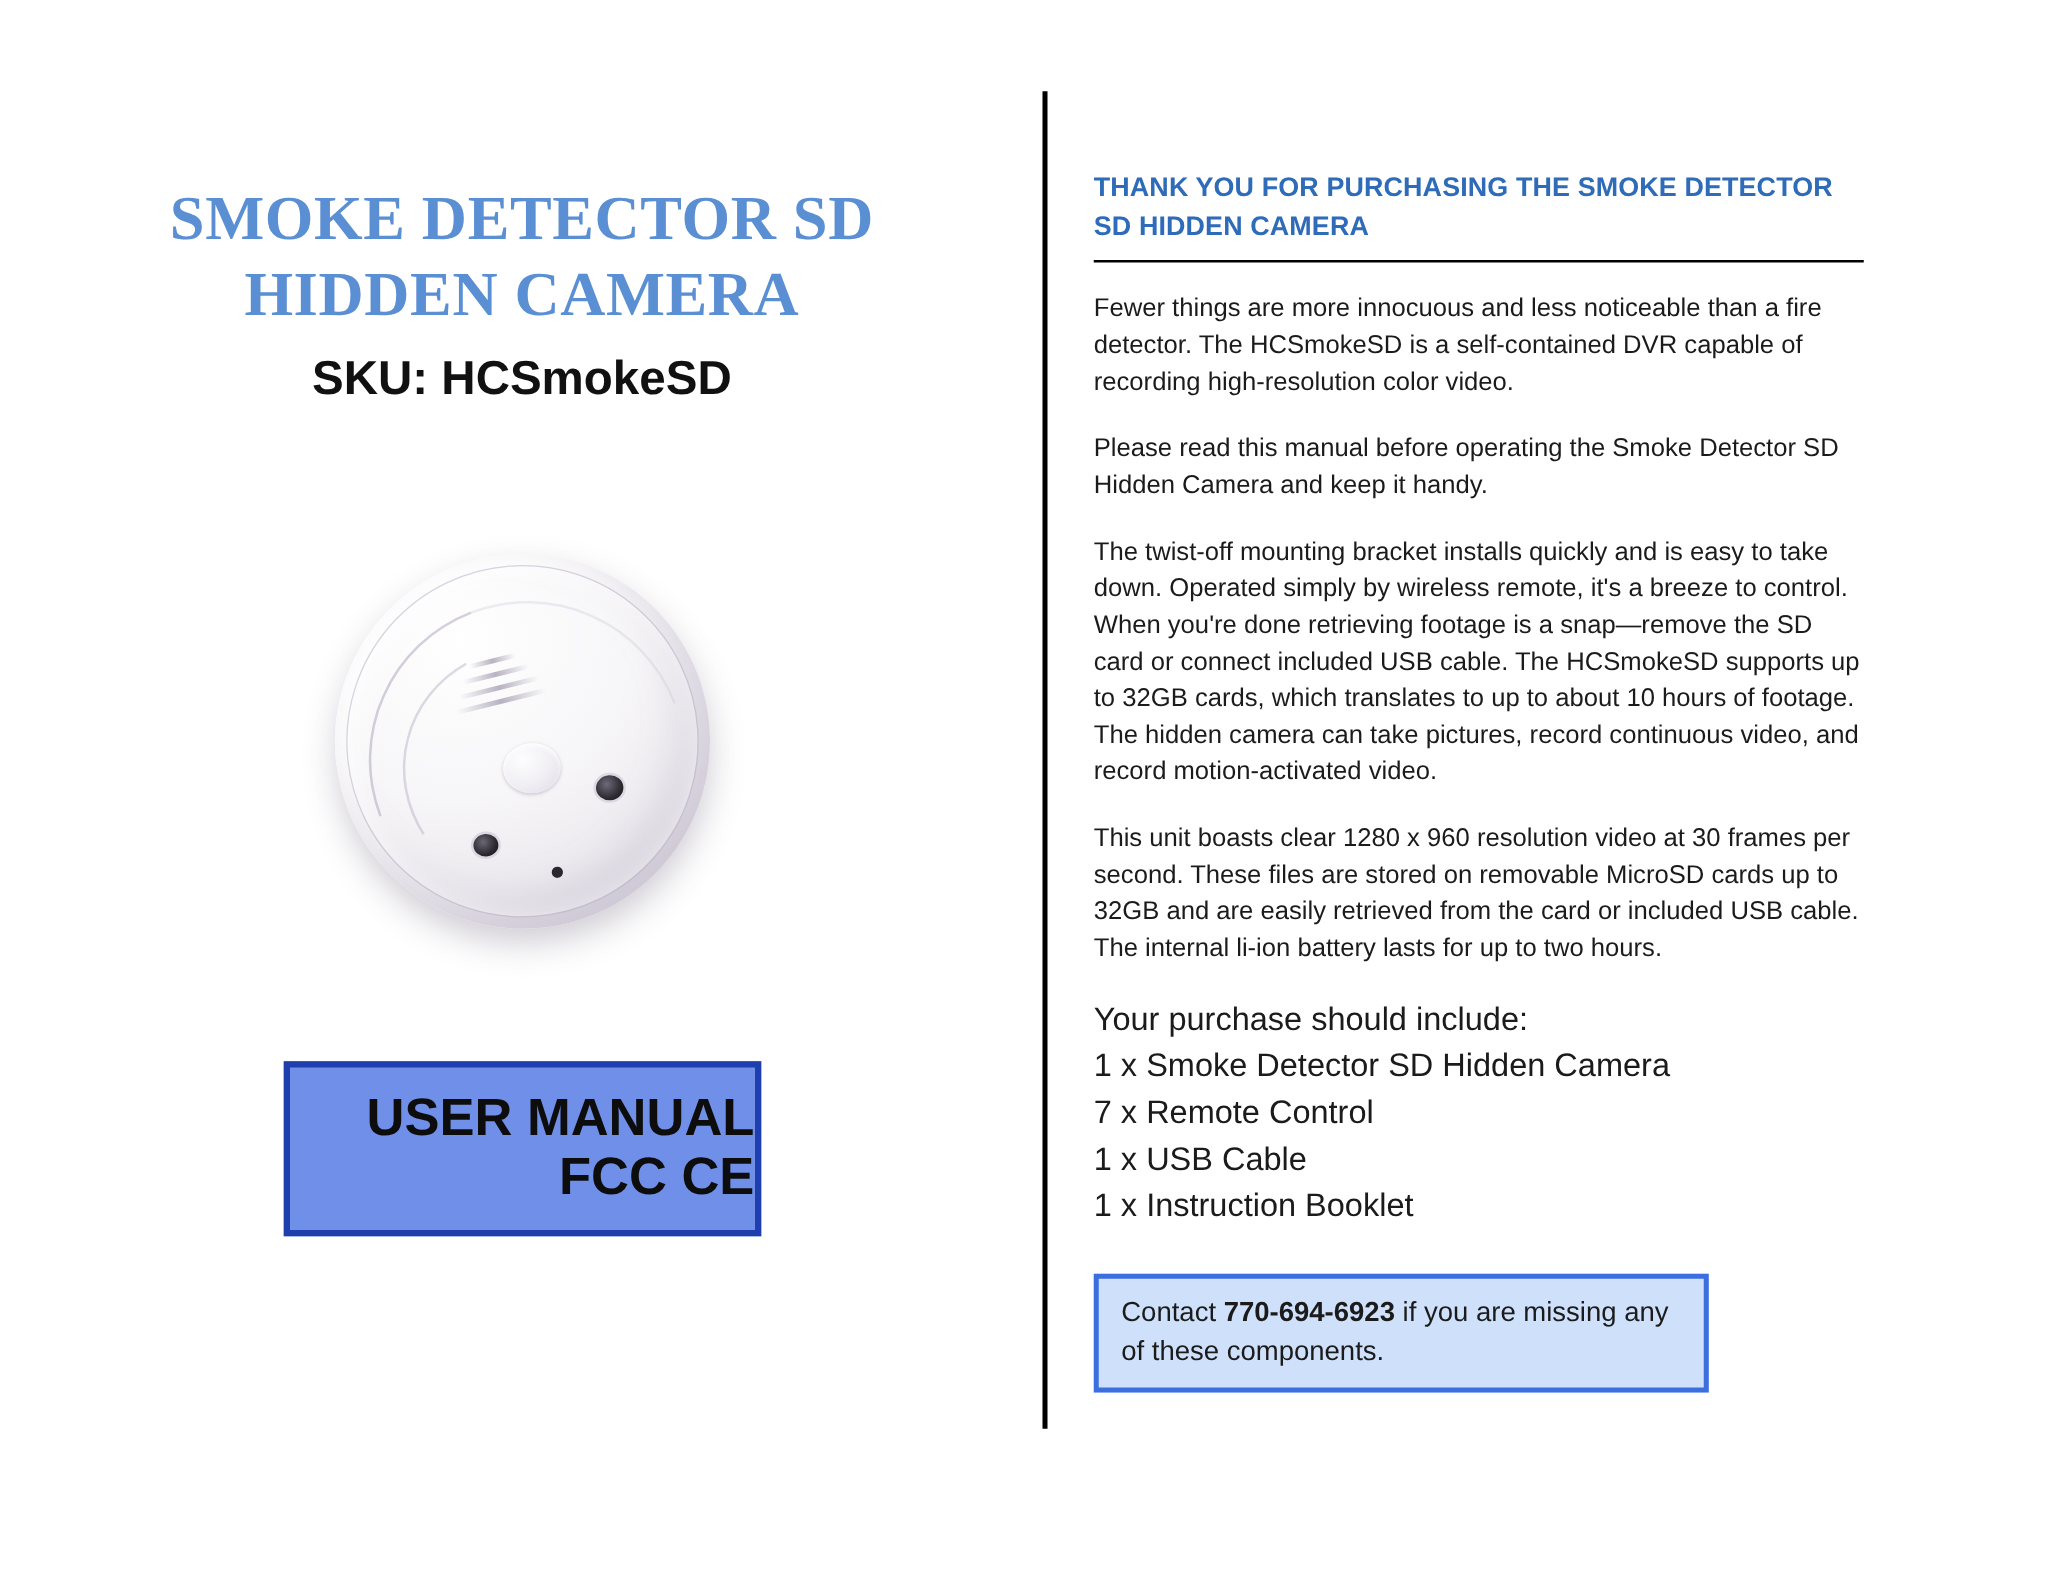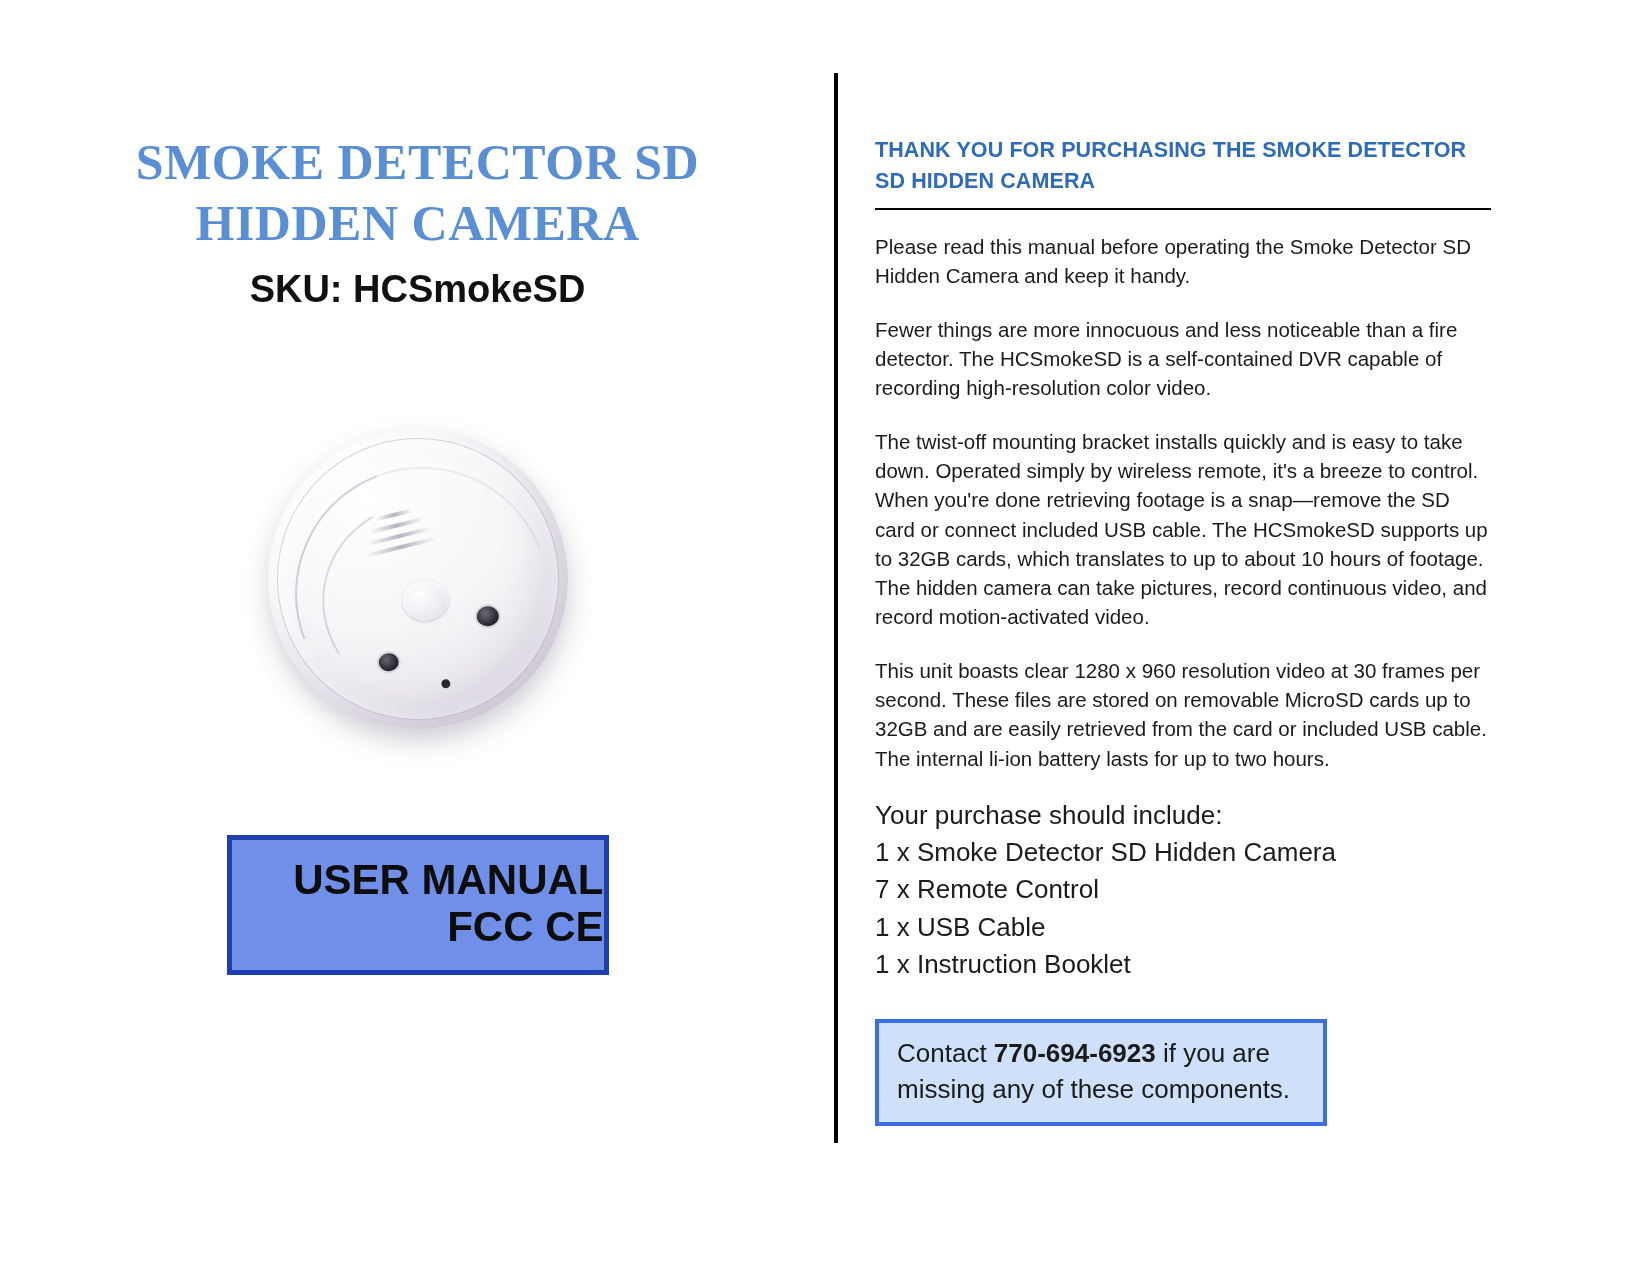--- a/index.html
+++ b/index.html
@@ -32,21 +32,21 @@
     padding-top: 128px;
     text-align: center;
   }
   .doc-title {
     font-family: "Liberation Serif", serif;
     font-size: 50px;
     font-weight: bold;
     color: #5b8fd4;
     line-height: 1.22;
     letter-spacing: 0.5px;
-    margin: 4px auto;
+    margin: 16px auto;
     width: 640px;
   }
   .doc-sku {
     font-family: "Liberation Sans", sans-serif;
     font-size: 38px;
     font-weight: bold;
     color: #111111;
     margin-top: 14px;
   }
 
@@ -225,26 +225,26 @@
     margin: 0 0 24px 0;
   }
   .include-list {
     font-size: 26px;
     line-height: 1.43;
     color: #1b1b1b;
     margin: 0;
   }
   .contact-box {
     margin-top: 36px;
-    width: 452px;
+    width: 492px;
     border: 4px solid #3b6fe0;
     background: #cfe0fb;
     padding: 12px 16px 14px 18px;
     box-sizing: border-box;
-    font-size: 26px;
+    font-size: 22px;
     line-height: 1.4;
     color: #1b1b1b;
   }
   .contact-box b { font-weight: bold; }
 </style>
 </head>
 <body>
 
 <div class="page">
 
@@ -285,22 +285,22 @@
 
   </div>
 
   <div class="divider"></div>
 
   <div class="right-col">
 
     <div class="thanks">THANK YOU FOR PURCHASING THE SMOKE DETECTOR SD HIDDEN CAMERA</div>
     <hr class="thanks-rule">
 
+    <p class="body-p">Fewer things are more innocuous and less noticeable than a fire detector. The HCSmokeSD is a self-contained DVR capable of recording high-resolution color video.</p>
     <p class="body-p">Please read this manual before operating the Smoke Detector SD Hidden Camera and keep it handy.</p>
-    <p class="body-p">Fewer things are more innocuous and less noticeable than a fire detector. The HCSmokeSD is a self-contained DVR capable of recording high-resolution color video.</p>
     <p class="body-p">The twist-off mounting bracket installs quickly and is easy to take down. Operated simply by wireless remote, it's a breeze to control. When you're done retrieving footage is a snap—remove the SD card or connect included USB cable. The HCSmokeSD supports up to 32GB cards, which translates to up to about 10 hours of footage. The hidden camera can take pictures, record continuous video, and record motion-activated video.</p>
     <p class="body-p">This unit boasts clear 1280 x 960 resolution video at 30 frames per second. These files are stored on removable MicroSD cards up to 32GB and are easily retrieved from the card or included USB cable.  The internal li-ion battery lasts for up to two hours.</p>
 
     <div class="include-list">
       <div>Your purchase should include:</div>
       <div>1 x Smoke Detector SD Hidden Camera</div>
       <div>7 x Remote Control</div>
       <div>1 x USB Cable</div>
       <div>1 x Instruction Booklet</div>
     </div>

